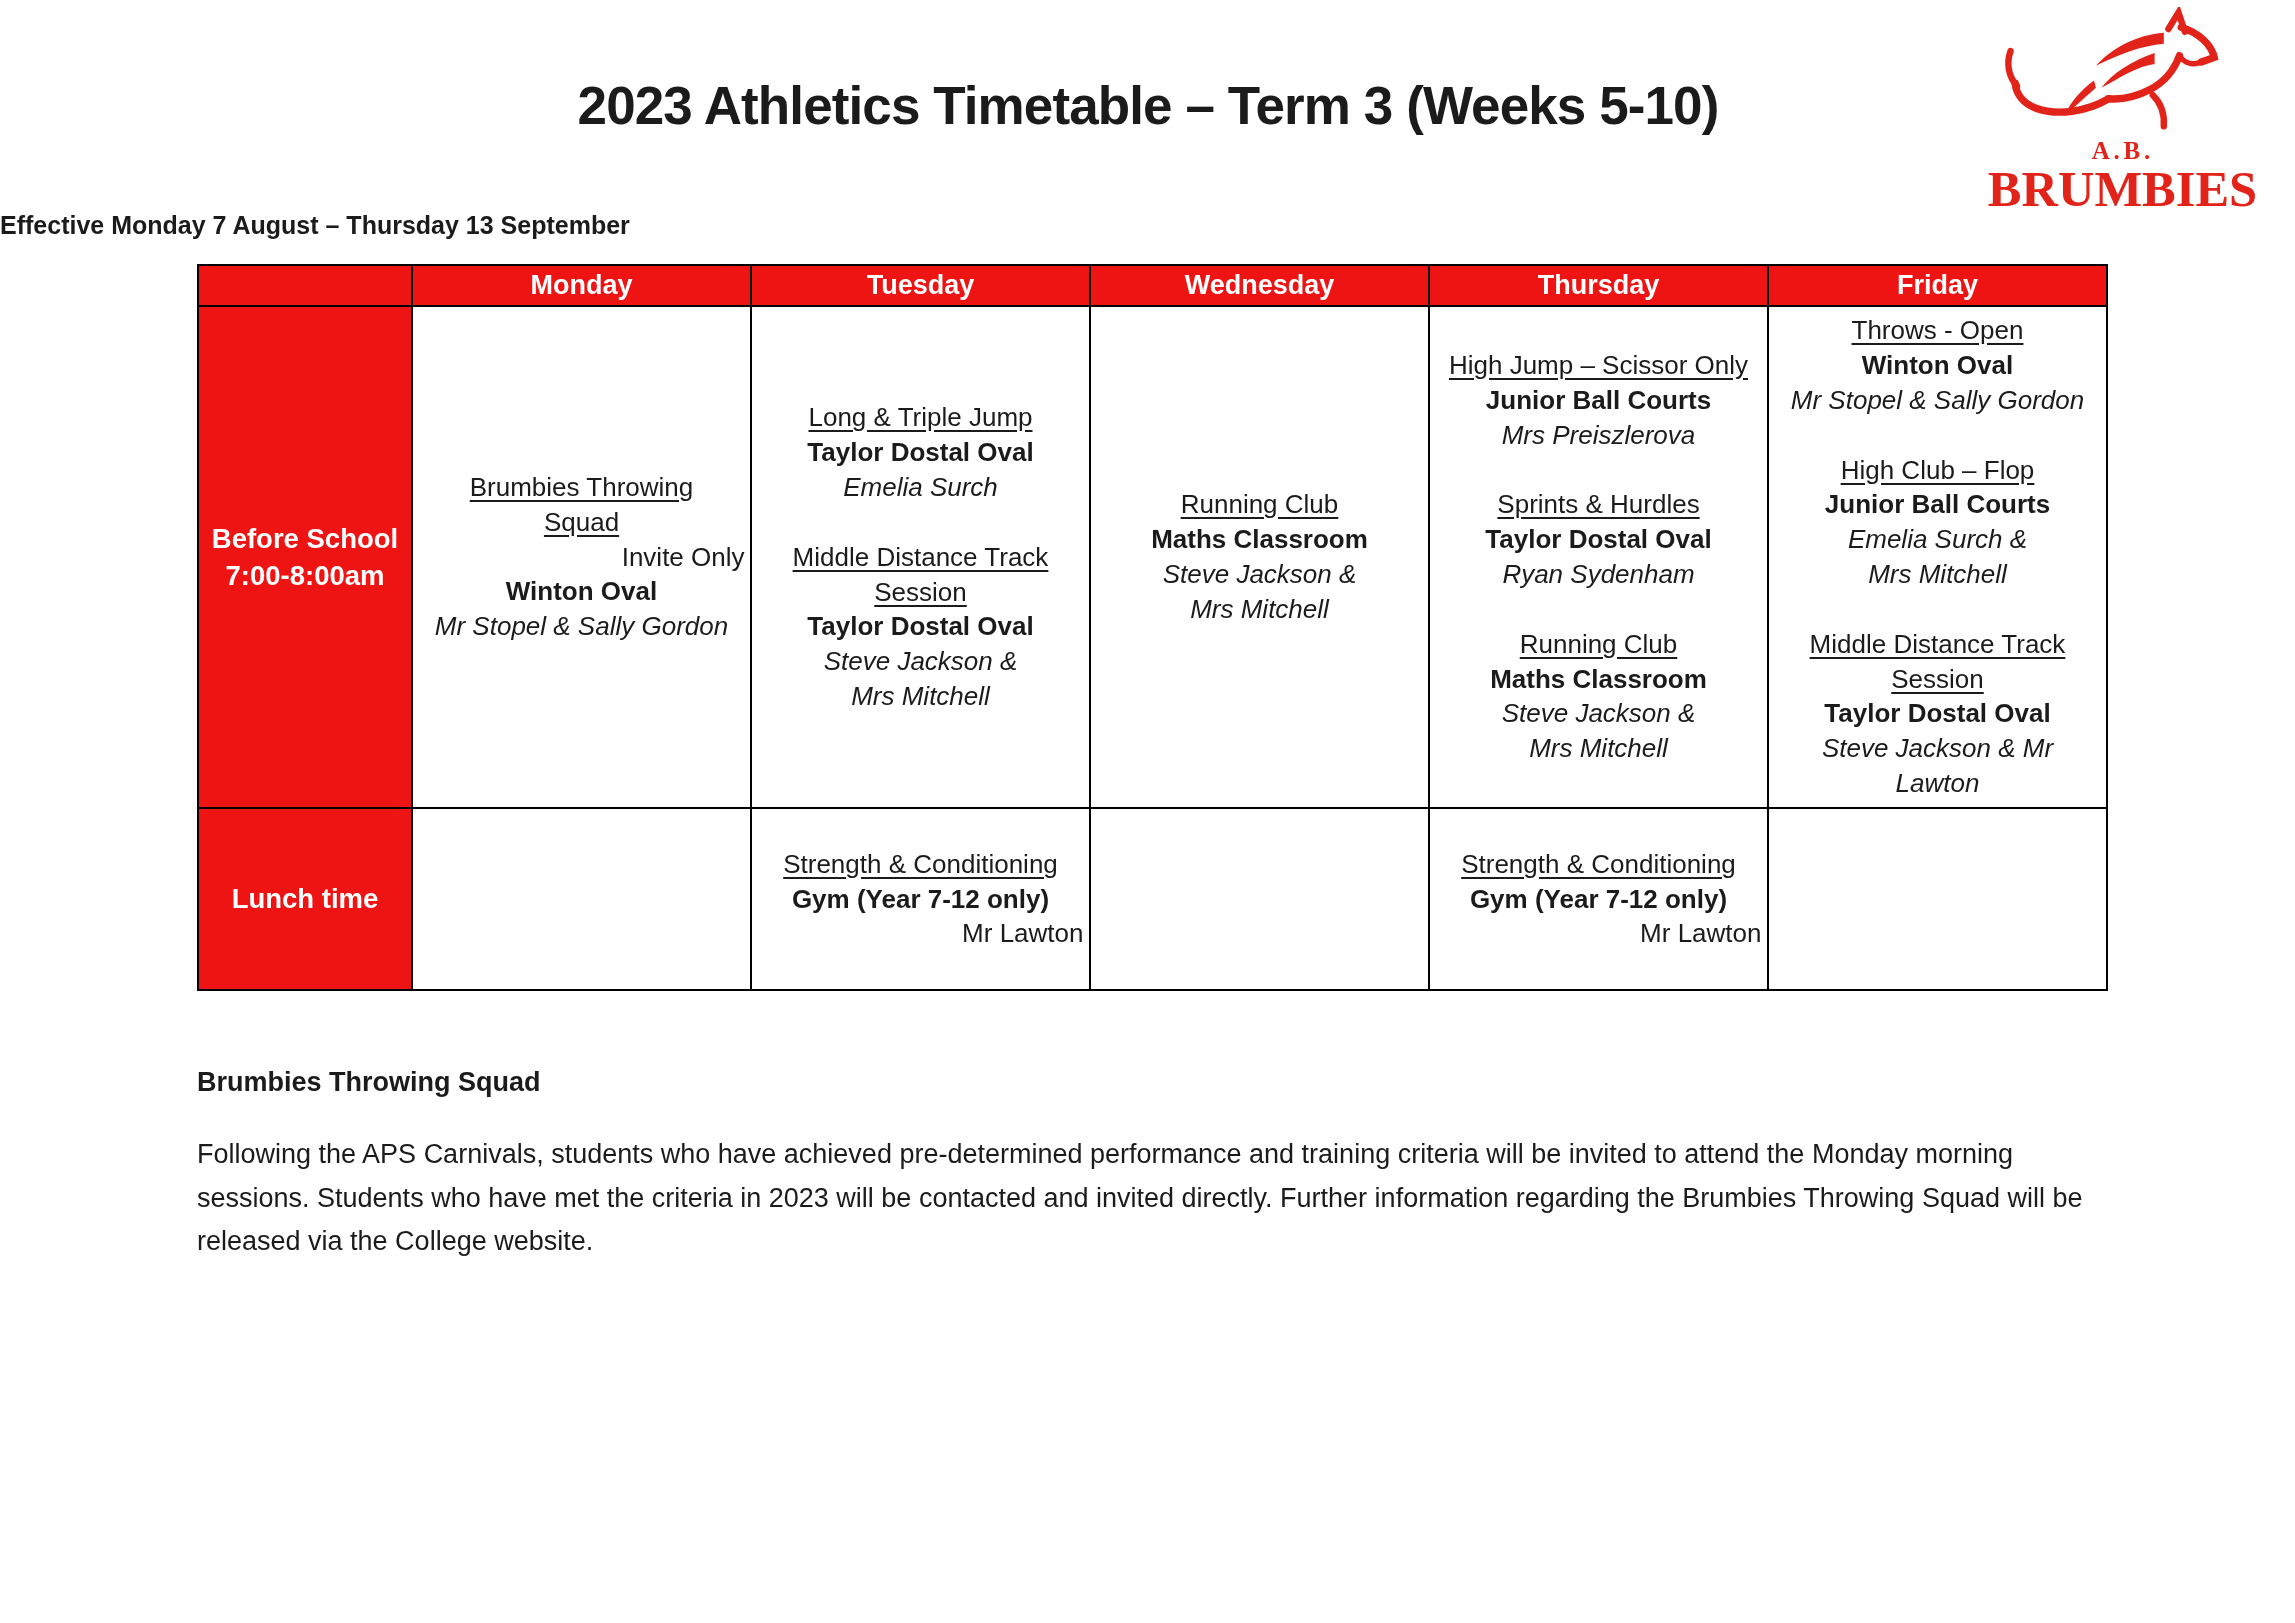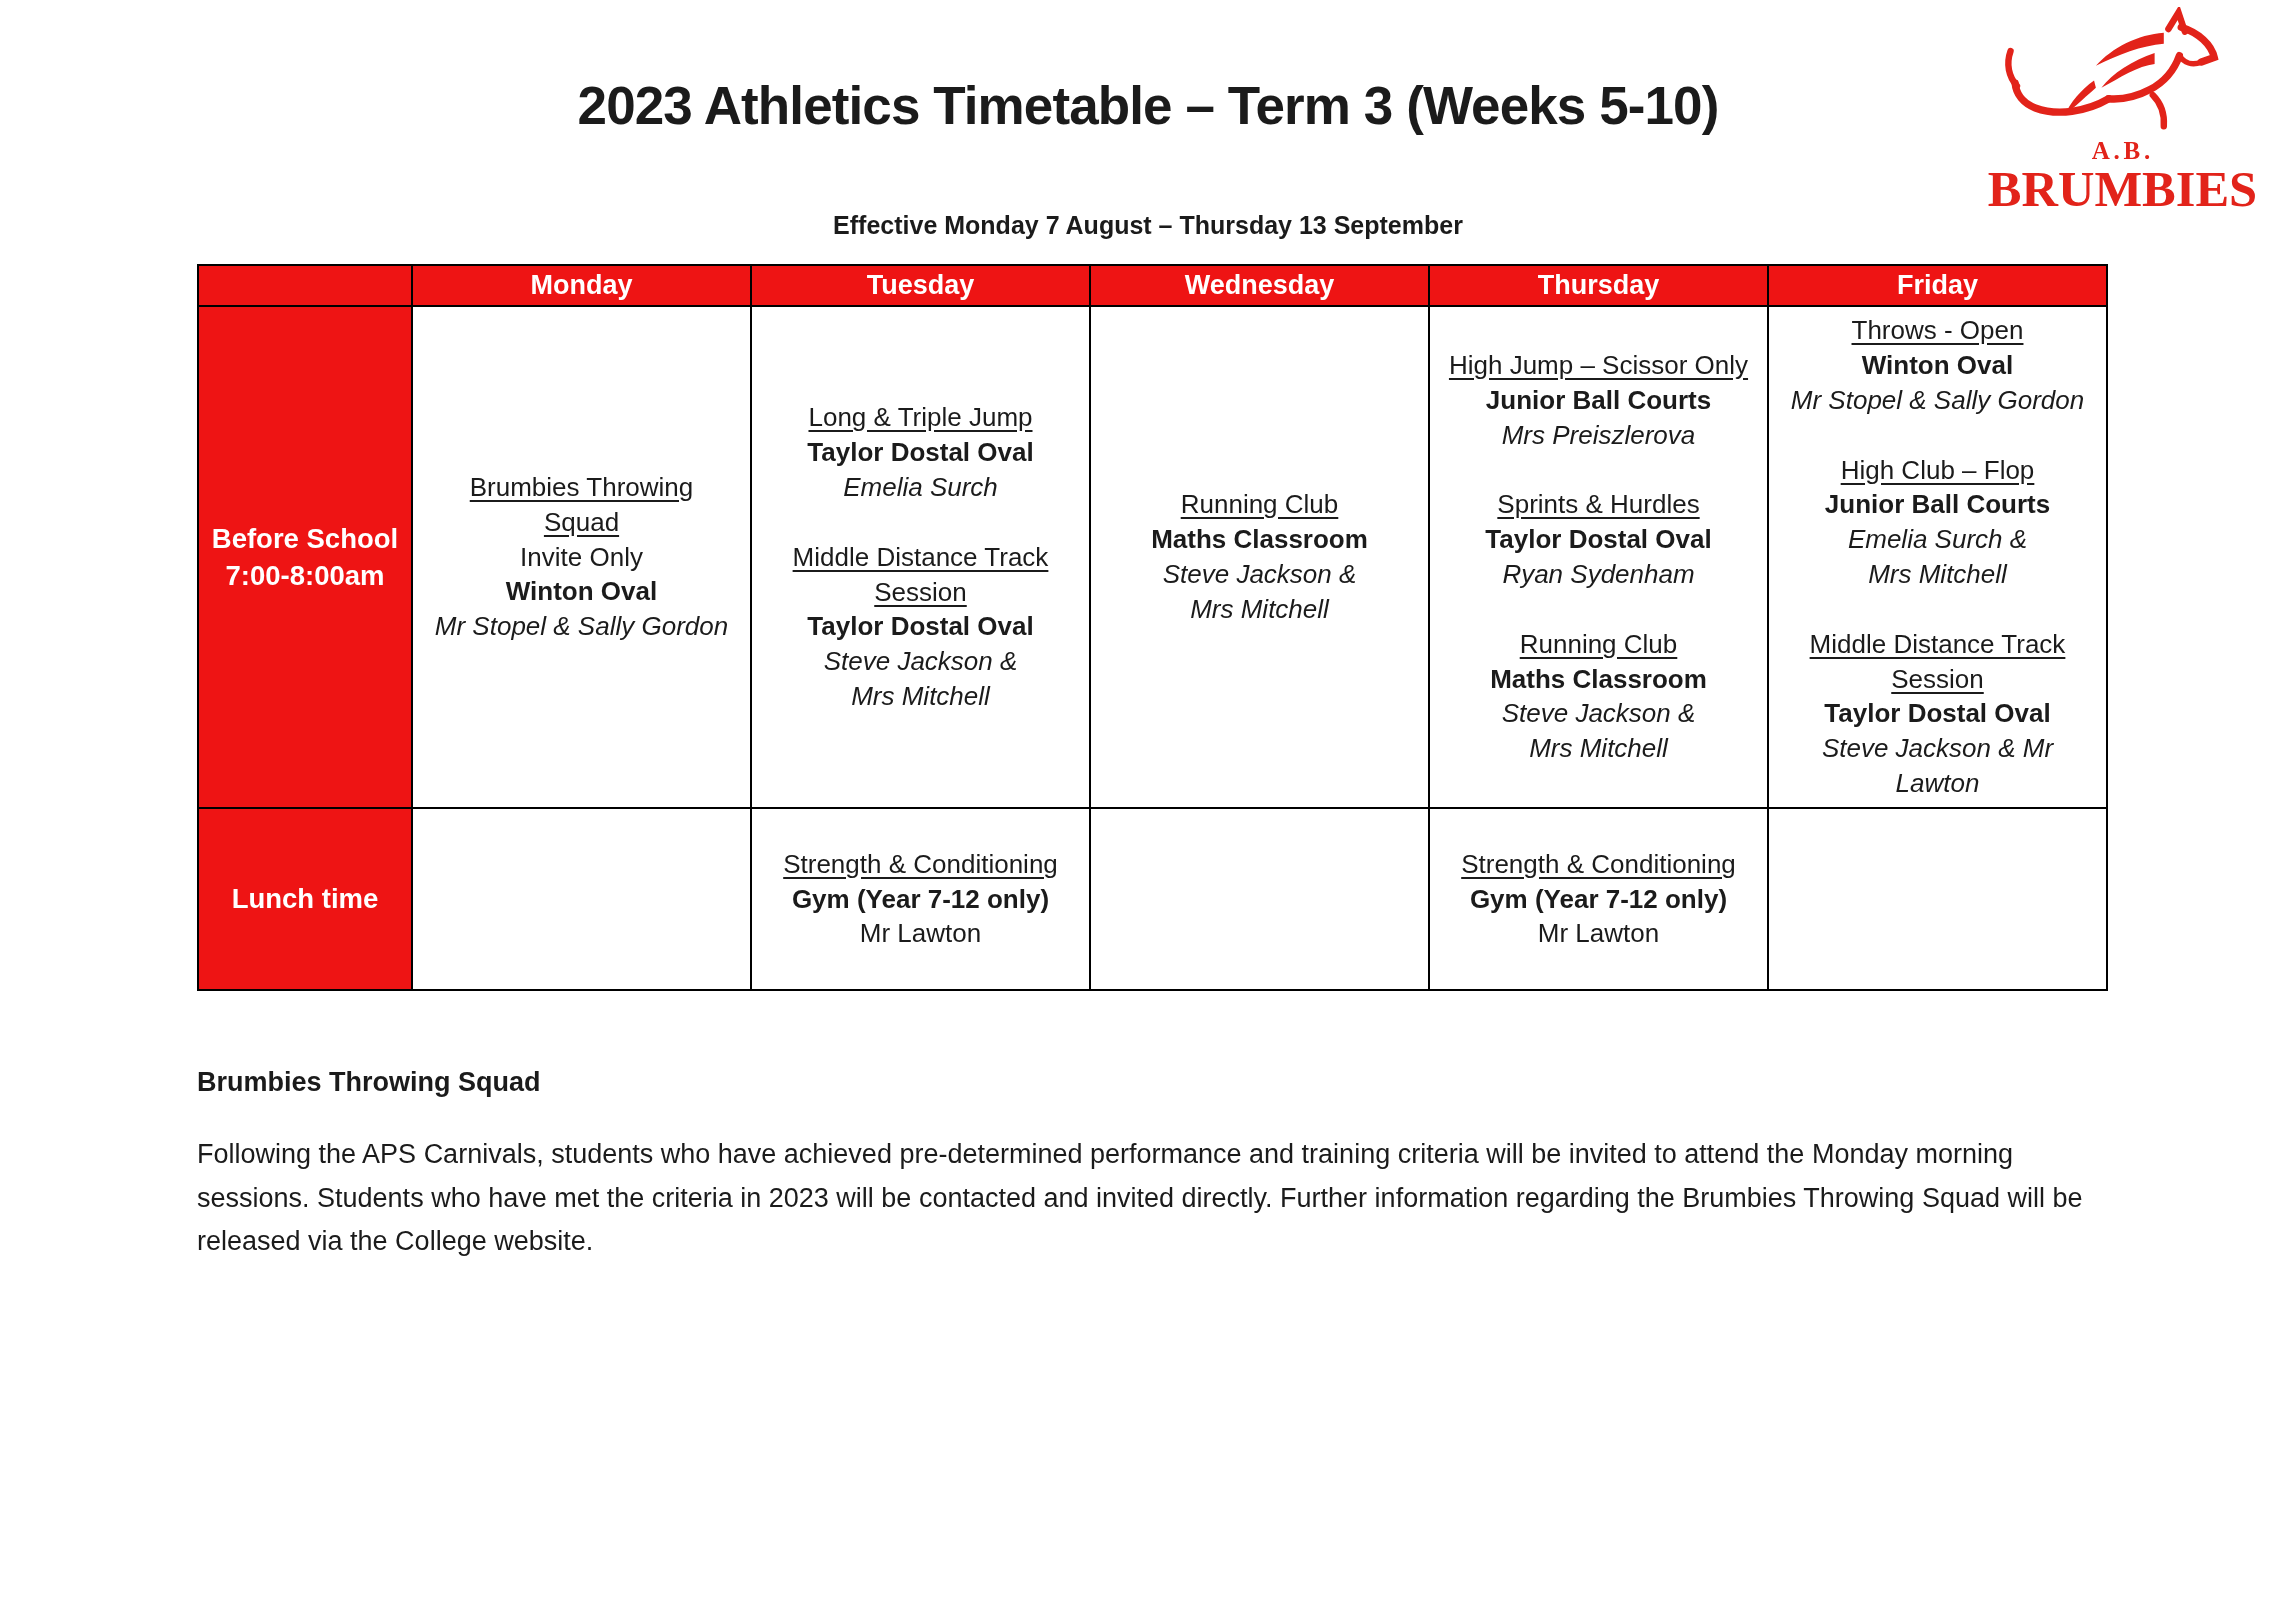--- a/index.html
+++ b/index.html
@@ -12,21 +12,21 @@
   html,body{margin:0;padding:0;}
   body{
     width:2296px;height:1624px;position:relative;background:#ffffff;
     font-family:"Liberation Sans", sans-serif;color:var(--text);
   }
   .title{
     position:absolute;top:75px;left:0;right:0;text-align:center;
     font-size:53px;font-weight:700;letter-spacing:-0.9px;
   }
   .subtitle{
-    position:absolute;top:211px;left:0;right:0;text-align:center;
+    position:absolute;top:211px;left:0;right:0;text-align:left;
     font-size:25px;font-weight:700;
   }
   .logo{
     position:absolute;top:7.3px;right:14.7px;width:317px;text-align:center;
     color:var(--logo-red);
   }
   .logo svg{display:block;margin:0 auto;}
   .logo-abbr{
     font-family:"Liberation Serif", serif;font-weight:700;font-size:25px;
     letter-spacing:3.7px;line-height:1;margin-top:-14.7px;
@@ -51,21 +51,21 @@
     background:#ffffff;vertical-align:middle;text-align:center;
     font-size:26px;line-height:1.34;padding:5.5px;
   }
   tr.row-before td.slot, tr.row-before th.rowlabel{height:502px;}
   tr.row-lunch  td.slot, tr.row-lunch  th.rowlabel{height:182px;}
   .session + .session{margin-top:35px;}
   .line{white-space:nowrap;}
   .line.underline{text-decoration:underline;text-underline-offset:3.7px;}
   .line.bold{font-weight:700;}
   .line.italic{font-style:italic;}
-  .line.plain{font-style:normal;font-weight:400;}
+  .line.plain{font-style:normal;font-weight:400;text-align:right;}
   .footer-heading{
     position:absolute;top:1067px;left:197px;font-size:27px;font-weight:700;
   }
   .footer-body{
     position:absolute;top:1133px;left:197px;width:1924px;
     font-size:27px;line-height:1.62;
   }
 </style>
 </head>
 <body>

